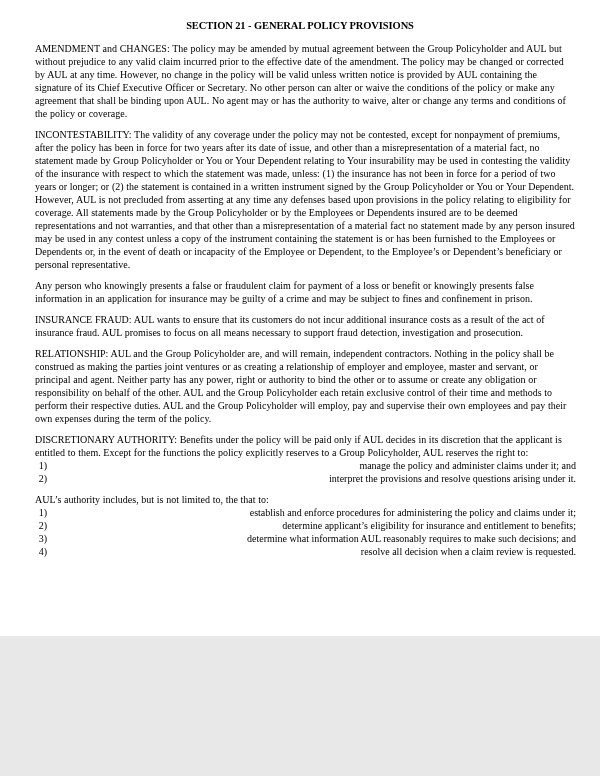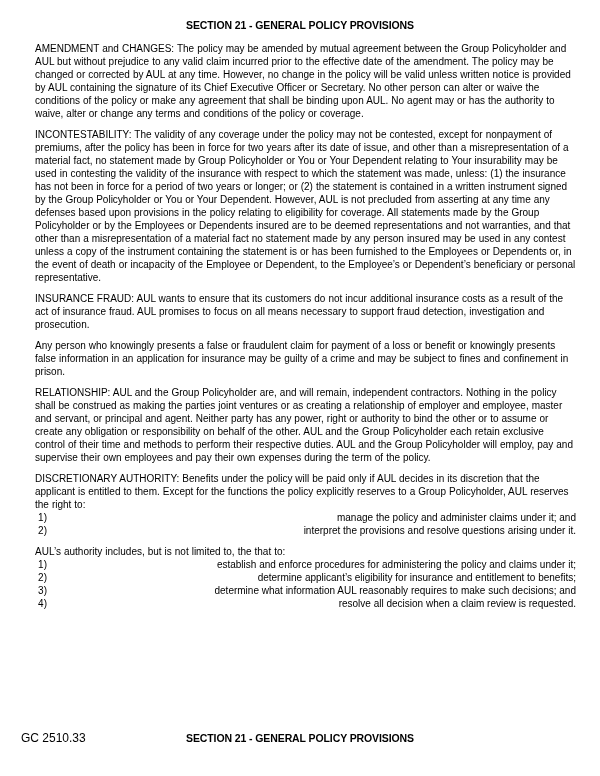--- a/index.html
+++ b/index.html
@@ -1,23 +1,23 @@
 <!DOCTYPE html>
 <html><head>
 <meta charset="utf-8">
 <style>
   html, body { margin: 0; padding: 0; background: #e8e8e8; }
   .page {
     position: relative;
     width: 600px;
-    height: 776px;
+    height: 636px;
     margin: 0 auto;
     background: #ffffff;
     color: #000000;
-    font-family: Liberation Sans, sans-serif;
+    font-family: Liberation Serif, serif;
     overflow: hidden;
   }
   .doc-title {
     position: absolute;
     top: 19px;
     left: 0;
     right: 0;
     margin: 0;
     text-align: center;
     font-size: 10.5px;
@@ -91,24 +91,24 @@
   <h1 class="doc-title">SECTION 21 - GENERAL POLICY PROVISIONS</h1>
 
   <div class="doc-body">
       <div class="block">
         <p class="para">AMENDMENT and CHANGES: The policy may be amended by mutual agreement between the Group Policyholder and AUL but without prejudice to any valid claim incurred prior to the effective date of the amendment. The policy may be changed or corrected by AUL at any time. However, no change in the policy will be valid unless written notice is provided by AUL containing the signature of its Chief Executive Officer or Secretary. No other person can alter or waive the conditions of the policy or make any agreement that shall be binding upon AUL. No agent may or has the authority to waive, alter or change any terms and conditions of the policy or coverage.</p>
       </div>
       <div class="block">
         <p class="para">INCONTESTABILITY: The validity of any coverage under the policy may not be contested, except for nonpayment of premiums, after the policy has been in force for two years after its date of issue, and other than a misrepresentation of a material fact, no statement made by Group Policyholder or You or Your Dependent relating to Your insurability may be used in contesting the validity of the insurance with respect to which the statement was made, unless: (1) the insurance has not been in force for a period of two years or longer; or (2) the statement is contained in a written instrument signed by the Group Policyholder or You or Your Dependent. However, AUL is not precluded from asserting at any time any defenses based upon provisions in the policy relating to eligibility for coverage. All statements made by the Group Policyholder or by the Employees or Dependents insured are to be deemed representations and not warranties, and that other than a misrepresentation of a material fact no statement made by any person insured may be used in any contest unless a copy of the instrument containing the statement is or has been furnished to the Employees or Dependents or, in the event of death or incapacity of the Employee or Dependent, to the Employee’s or Dependent’s beneficiary or personal representative.</p>
       </div>
       <div class="block">
-        <p class="para">INSURANCE FRAUD: AUL wants to ensure that its customers do not incur additional insurance costs as a result of the act of insurance fraud. AUL promises to focus on all means necessary to support fraud detection, investigation and prosecution.</p>
+        <p class="para">Any person who knowingly presents a false or fraudulent claim for payment of a loss or benefit or knowingly presents false information in an application for insurance may be guilty of a crime and may be subject to fines and confinement in prison.</p>
       </div>
       <div class="block">
-        <p class="para">Any person who knowingly presents a false or fraudulent claim for payment of a loss or benefit or knowingly presents false information in an application for insurance may be guilty of a crime and may be subject to fines and confinement in prison.</p>
+        <p class="para">INSURANCE FRAUD: AUL wants to ensure that its customers do not incur additional insurance costs as a result of the act of insurance fraud. AUL promises to focus on all means necessary to support fraud detection, investigation and prosecution.</p>
       </div>
       <div class="block">
         <p class="para">RELATIONSHIP: AUL and the Group Policyholder are, and will remain, independent contractors. Nothing in the policy shall be construed as making the parties joint ventures or as creating a relationship of employer and employee, master and servant, or principal and agent. Neither party has any power, right or authority to bind the other or to assume or create any obligation or responsibility on behalf of the other. AUL and the Group Policyholder each retain exclusive control of their time and methods to perform their respective duties. AUL and the Group Policyholder will employ, pay and supervise their own employees and pay their own expenses during the term of the policy.</p>
       </div>
       <div class="block">
         <p class="para">DISCRETIONARY AUTHORITY: Benefits under the policy will be paid only if AUL decides in its discretion that the applicant is entitled to them. Except for the functions the policy explicitly reserves to a Group Policyholder, AUL reserves the right to:</p>
         <ol class="num-list">
           <li>manage the policy and administer claims under it; and</li>
           <li>interpret the provisions and resolve questions arising under it.</li>
         </ol>

